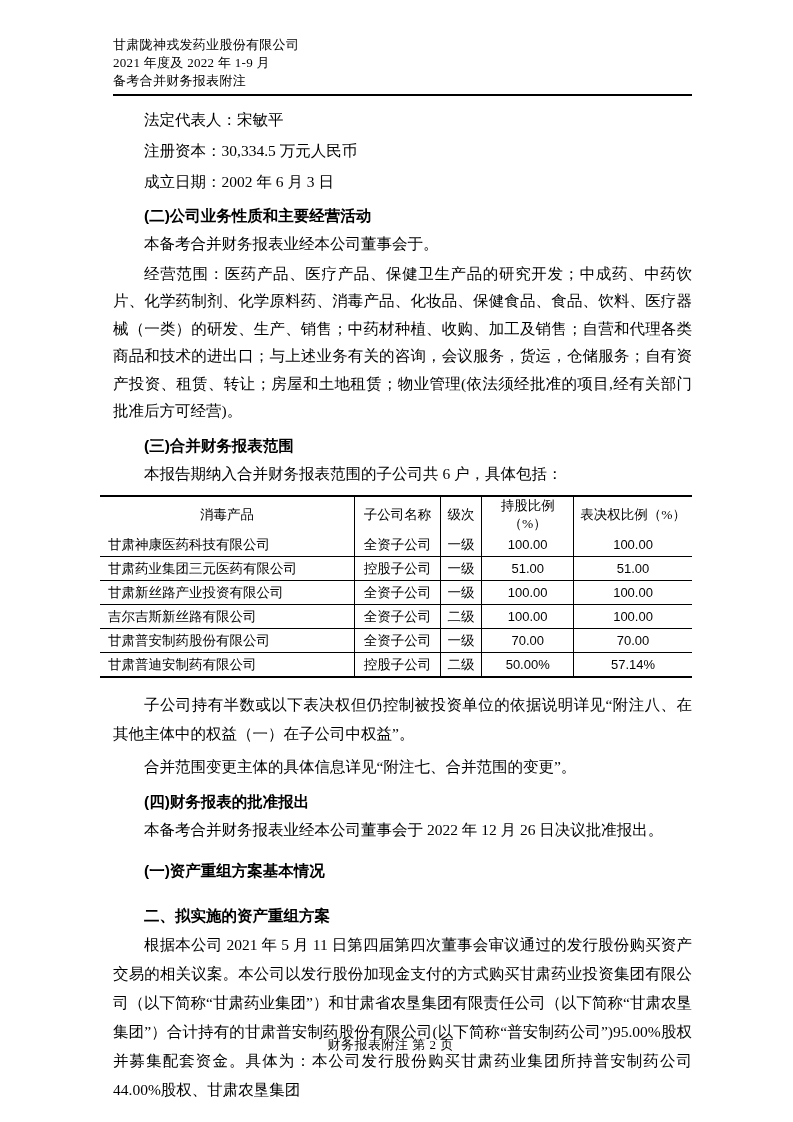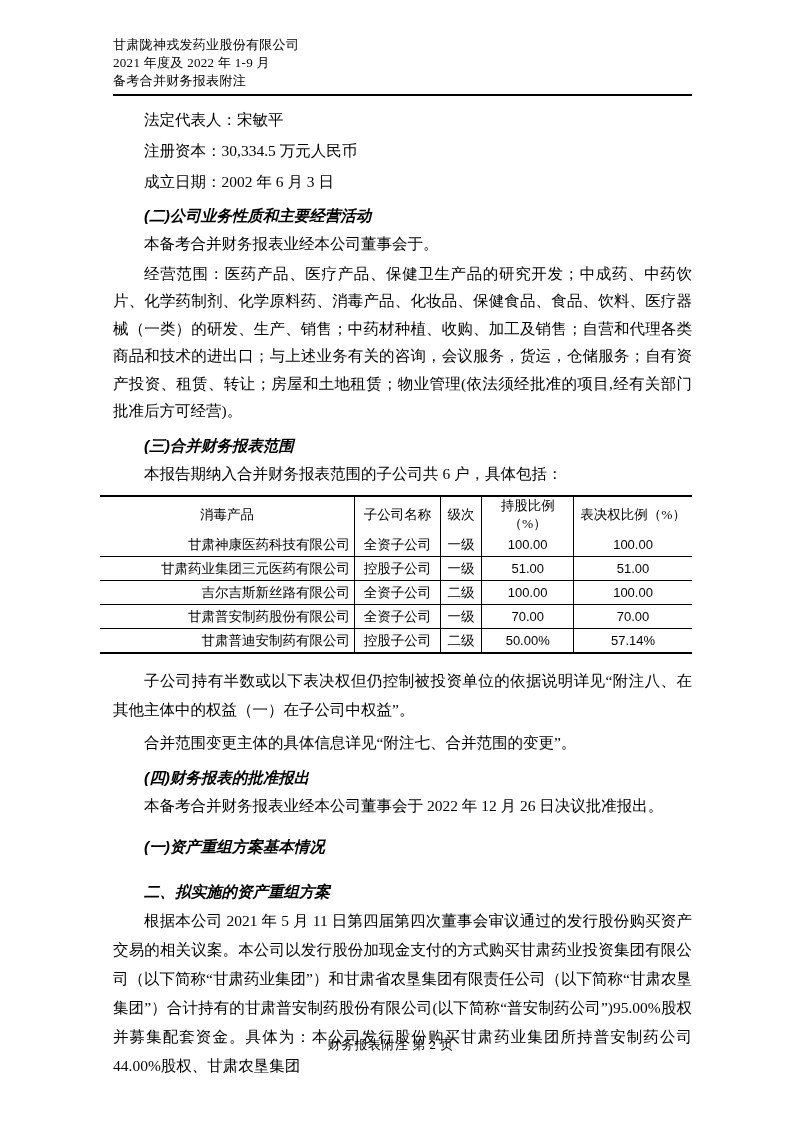--- a/index.html
+++ b/index.html
@@ -15,35 +15,35 @@
     font-size:13px;line-height:18px;letter-spacing:.3px;}
   .header-rule{margin:4px 101px 0 113px;border:none;border-top:2px solid #000;height:0;}
 
   
   .text-col{margin-left:113px;margin-right:101px;font-size:15.5px;}
 
   .info-line{line-height:31px;text-indent:2em;}
   .info-block{margin-top:8px;}
 
   .h-black{font-family:"Liberation Sans","DejaVu Sans",sans-serif;font-weight:bold;
-    font-size:15.5px;line-height:25px;text-indent:2em;font-style:italic;}
+    font-size:15.5px;line-height:25px;text-indent:2em;}
   .h2-sec{margin-top:6px;}
   .para{line-height:27.5px;text-align:justify;text-align-last:left;text-indent:2em;margin:2px 0 0 0;}
   .para-wide{line-height:29px;}
 
   
   .table-wrap{margin:8px 101px 0 100px;}
   table.subs{width:592px;border-collapse:collapse;table-layout:fixed;
     border-top:2px solid #000;border-bottom:2px solid #000;font-size:13.5px;}
   table.subs td,table.subs th{border-bottom:1px solid #000;border-right:1px solid #000;
     padding:0 4px;height:23px;font-weight:normal;text-align:center;vertical-align:middle;}
   table.subs tr>*:last-child{border-right:none;}
   table.subs tr:last-child>*{border-bottom:none;}
   table.subs thead th{height:25px;}
-  table.subs td.name{text-align:right;padding-left:8px;}
+  table.subs td.name{text-align:left;padding-left:8px;}
   table.subs .num{font-family:"Liberation Sans","DejaVu Sans",sans-serif;font-size:13px;}
   col.c-name{width:43%;}col.c-type{width:14.5%;}col.c-level{width:7%;}
   col.c-hold{width:15.5%;}col.c-vote{width:20%;}
 
   .note1{margin-top:12px;}
   .sec-gap{margin-top:8px;}
   .part2-title{margin-top:20px;}
   .part2-sub{margin-top:14px;}
 
   
@@ -105,20 +105,27 @@
           <td class="num">100.00</td>
         </tr>
         <tr>
           <td class="name">甘肃药业集团三元医药有限公司</td>
           <td>控股子公司</td>
           <td>一级</td>
           <td class="num">51.00</td>
           <td class="num">51.00</td>
         </tr>
         <tr>
+          <td class="name">甘肃新丝路产业投资有限公司</td>
+          <td>全资子公司</td>
+          <td>一级</td>
+          <td class="num">100.00</td>
+          <td class="num">100.00</td>
+        </tr>
+        <tr>
           <td class="name">吉尔吉斯新丝路有限公司</td>
           <td>全资子公司</td>
           <td>二级</td>
           <td class="num">100.00</td>
           <td class="num">100.00</td>
         </tr>
         <tr>
           <td class="name">甘肃普安制药股份有限公司</td>
           <td>全资子公司</td>
           <td>一级</td>

